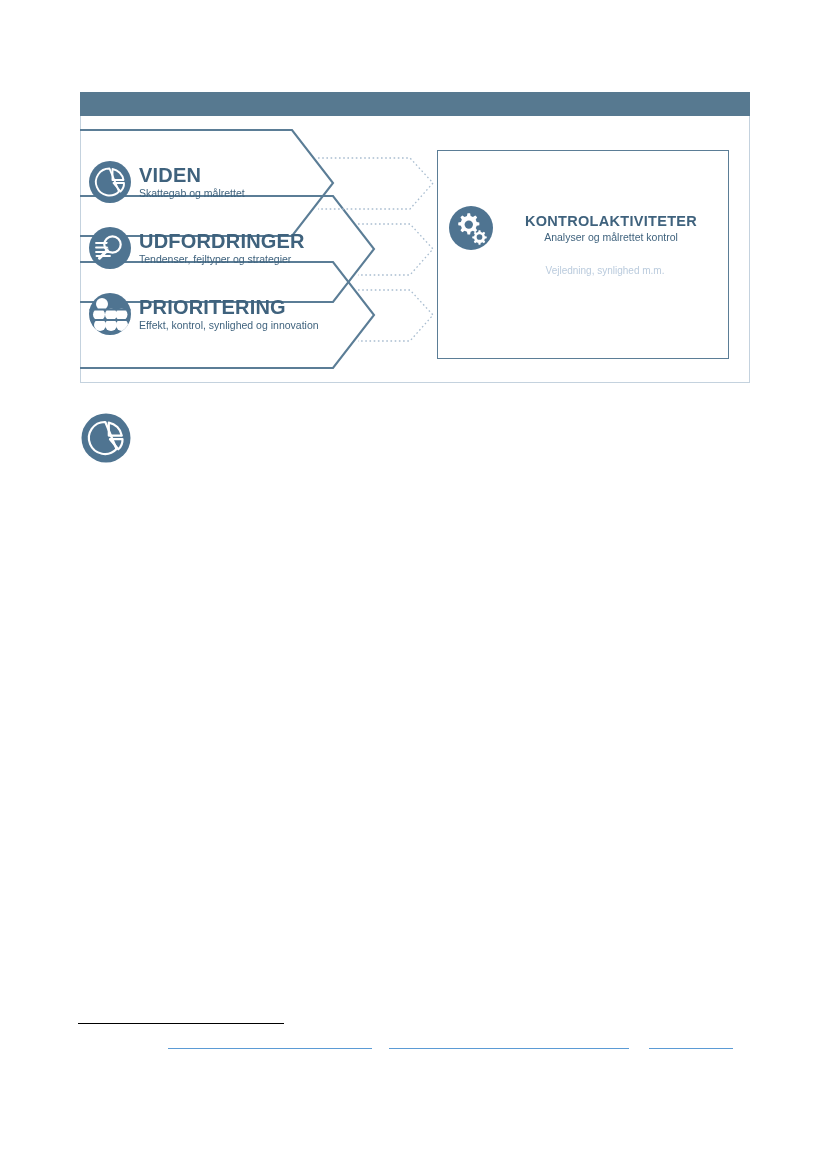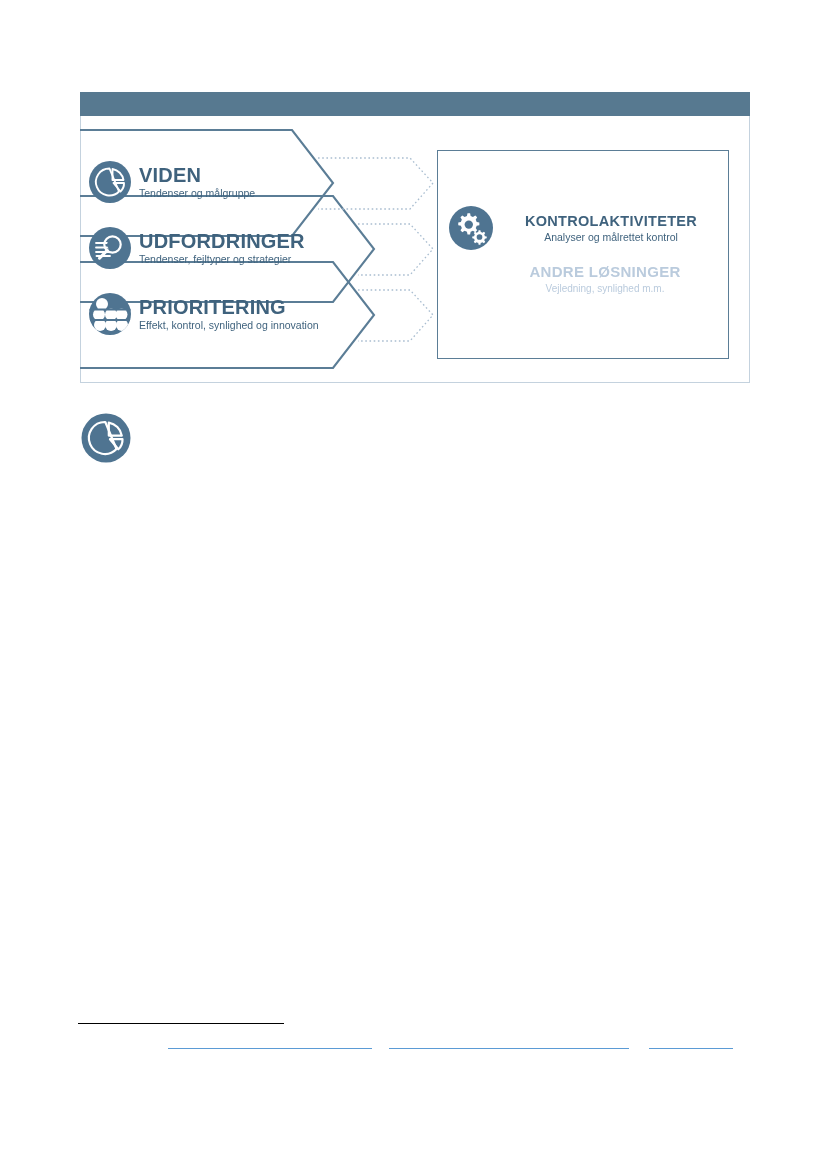--- a/index.html
+++ b/index.html
@@ -184,21 +184,21 @@
         <circle cx="22" cy="22" r="21" fill="#4f7491"></circle>
         <g fill="none" stroke="#ffffff" stroke-width="1.9" stroke-linejoin="round">
           <path d="M21.5 8.5 A13.5 13.5 0 1 0 31 31.5 Z"></path>
           <path d="M24.5 9 A13.5 13.5 0 0 1 35.5 20 L24.5 20 Z"></path>
           <path d="M25.5 23 L36 23 A11 11 0 0 1 32.5 31.5 Z"></path>
         </g>
       </svg>
     </div>
     <div class="row-text">
       <div class="row-title">VIDEN</div>
-      <div class="row-sub">Tendenser og målgruppe</div>
+      <div class="row-sub">Skattegab og målrettet</div>
     </div>
   </div>
 
   <div class="left-row" id="row-udfordringer">
     <div class="row-icon">
       <svg viewBox="0 0 44 44" width="44" height="44" xmlns="http://www.w3.org/2000/svg">
         <circle cx="22" cy="22" r="21" fill="#4f7491"></circle>
         <g stroke="#ffffff" stroke-width="1.8" fill="none" stroke-linecap="round">
           <path d="M8 17 H20"></path>
           <path d="M8 21.5 H20"></path>
@@ -262,21 +262,20 @@
           <circle cx="31.5" cy="32" r="2.85" fill="#4f7491"></circle>
         </svg>
       </div>
       <div id="panel-primary-text">
         <div id="panel-title">KONTROLAKTIVITETER</div>
         <div id="panel-sub">Analyser og målrettet kontrol</div>
       </div>
     </div>
 
     <div id="panel-secondary">
-      <div id="panel-title2">ANDRE LØSNINGER</div>
       <div id="panel-sub2">Vejledning, synlighed m.m.</div>
     </div>
 
   </div>
 </div>
 
 <div id="standalone-icon">
   <svg viewBox="0 0 52 52" width="52" height="52" xmlns="http://www.w3.org/2000/svg">
     <circle cx="26" cy="26" r="24.5" fill="#4f7491"></circle>
     <g fill="none" stroke="#ffffff" stroke-width="2.2" stroke-linejoin="round">

